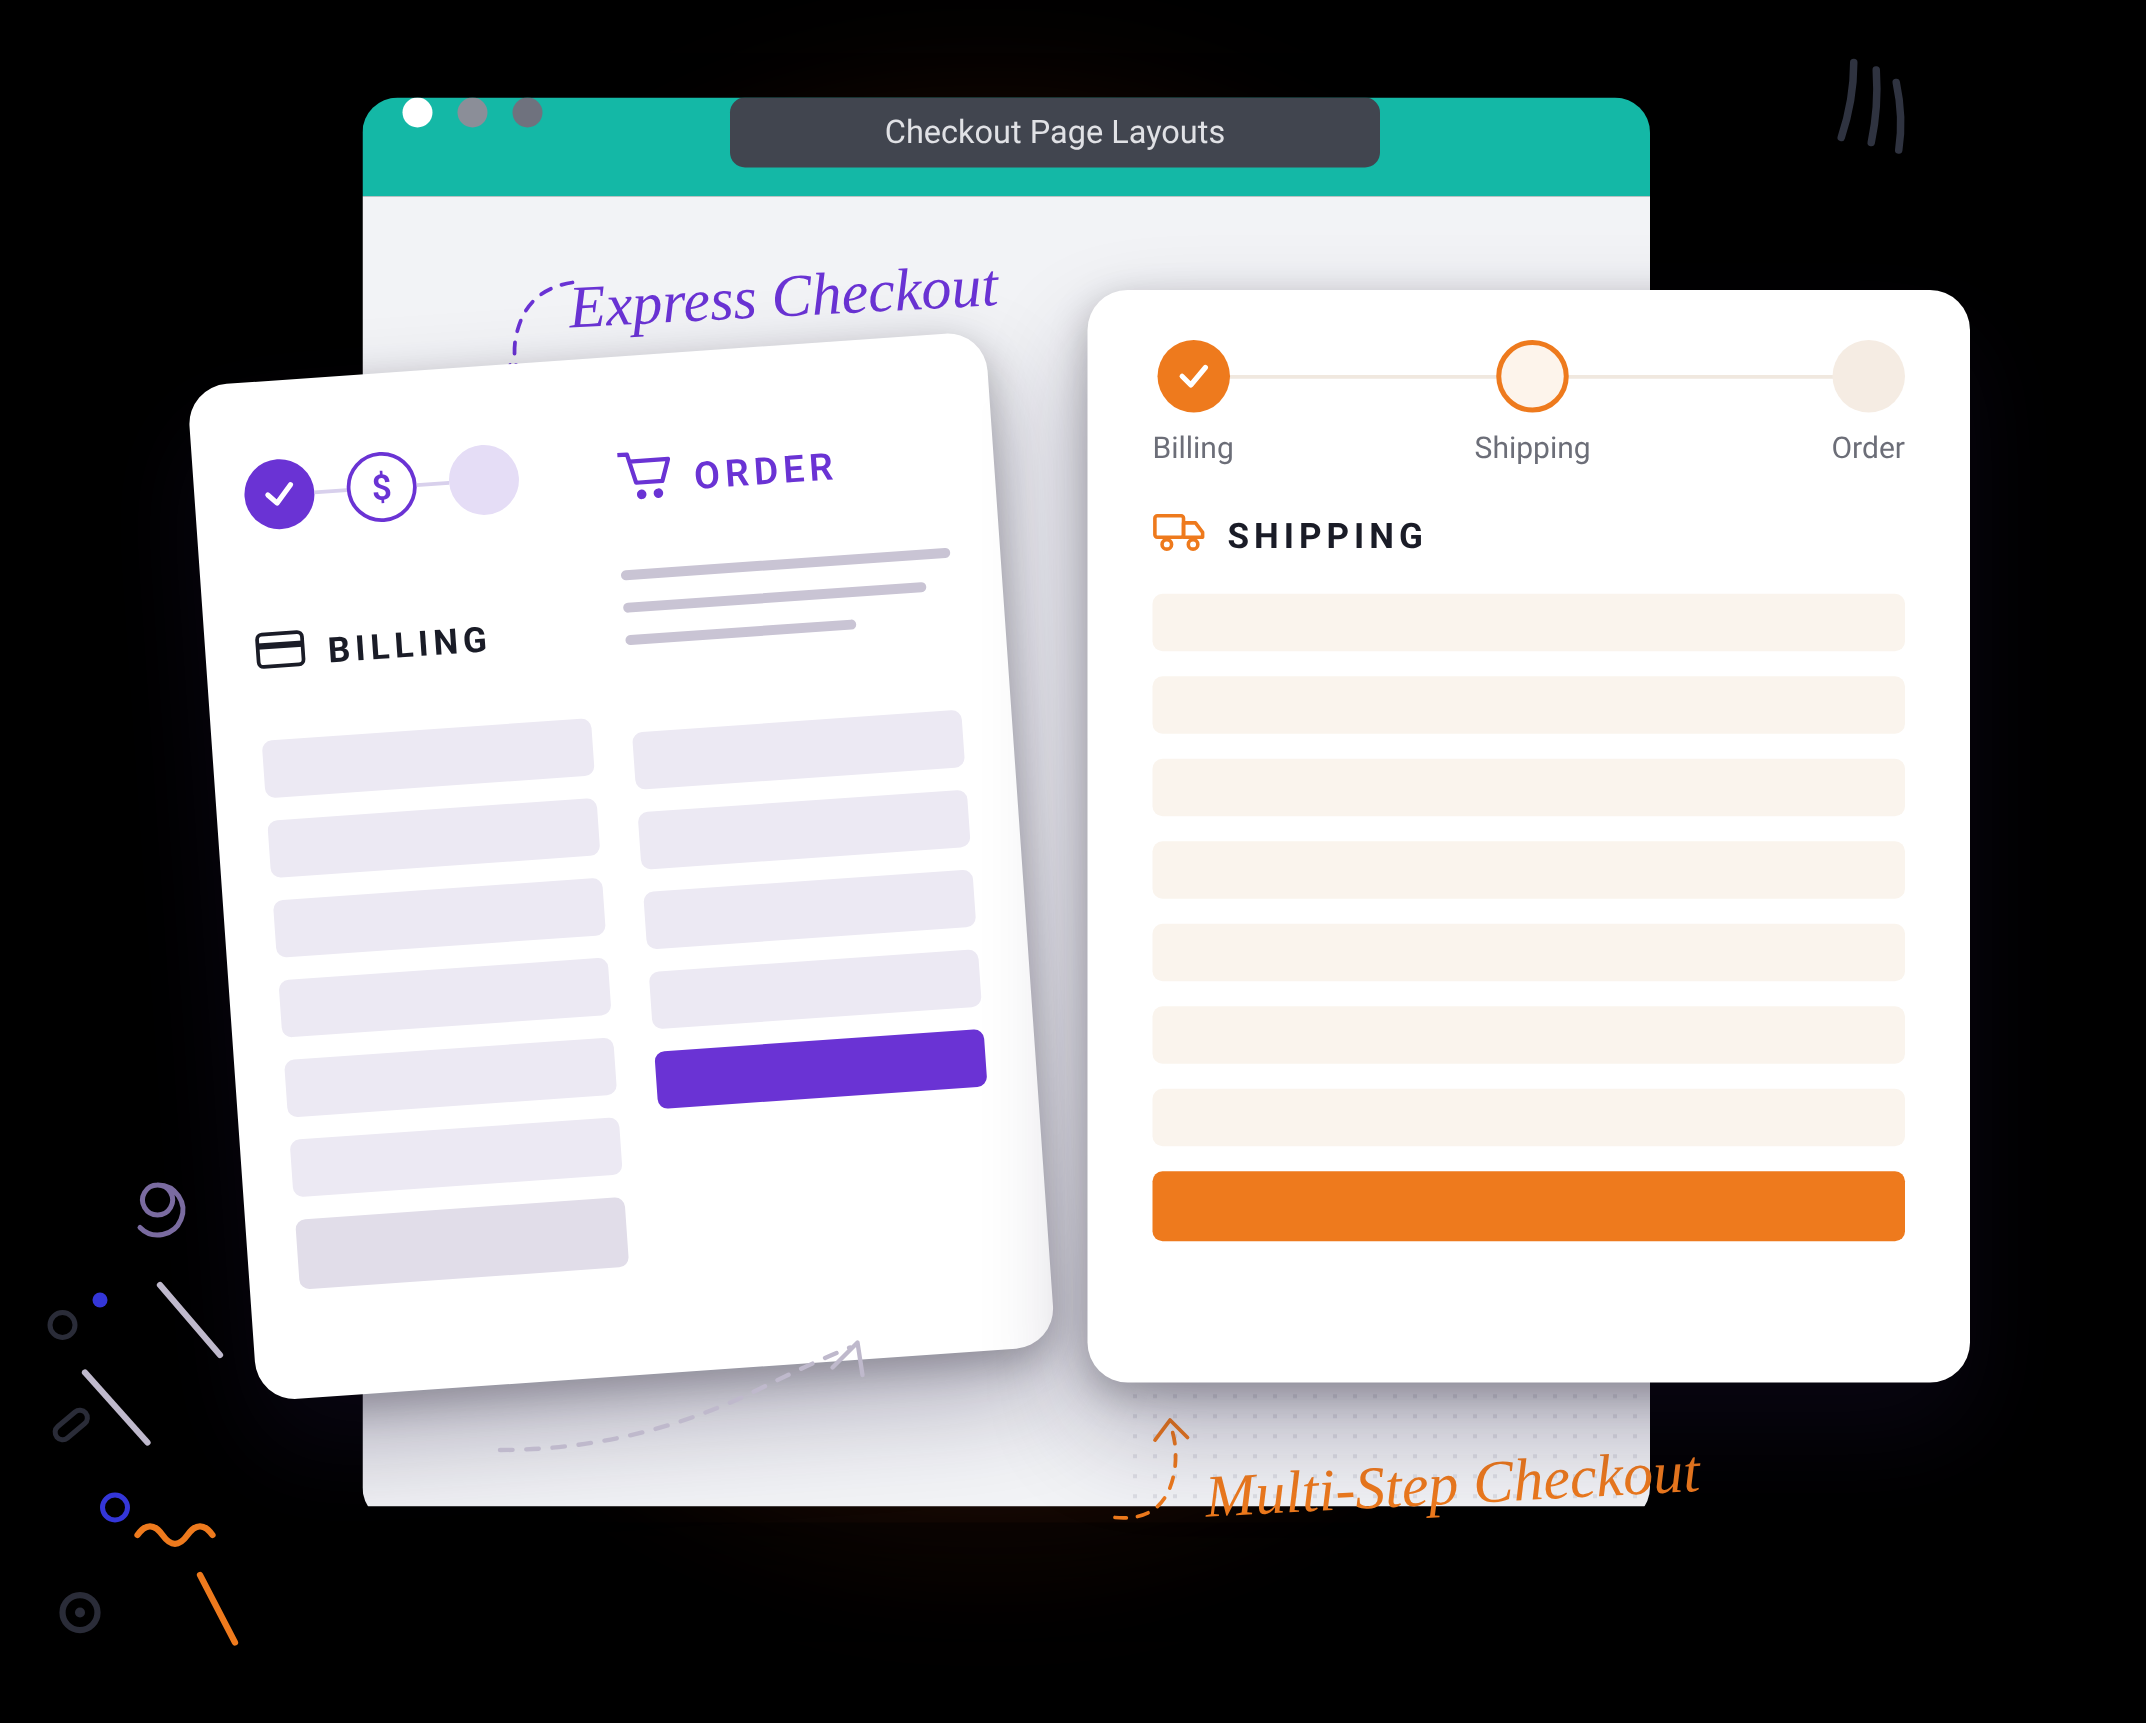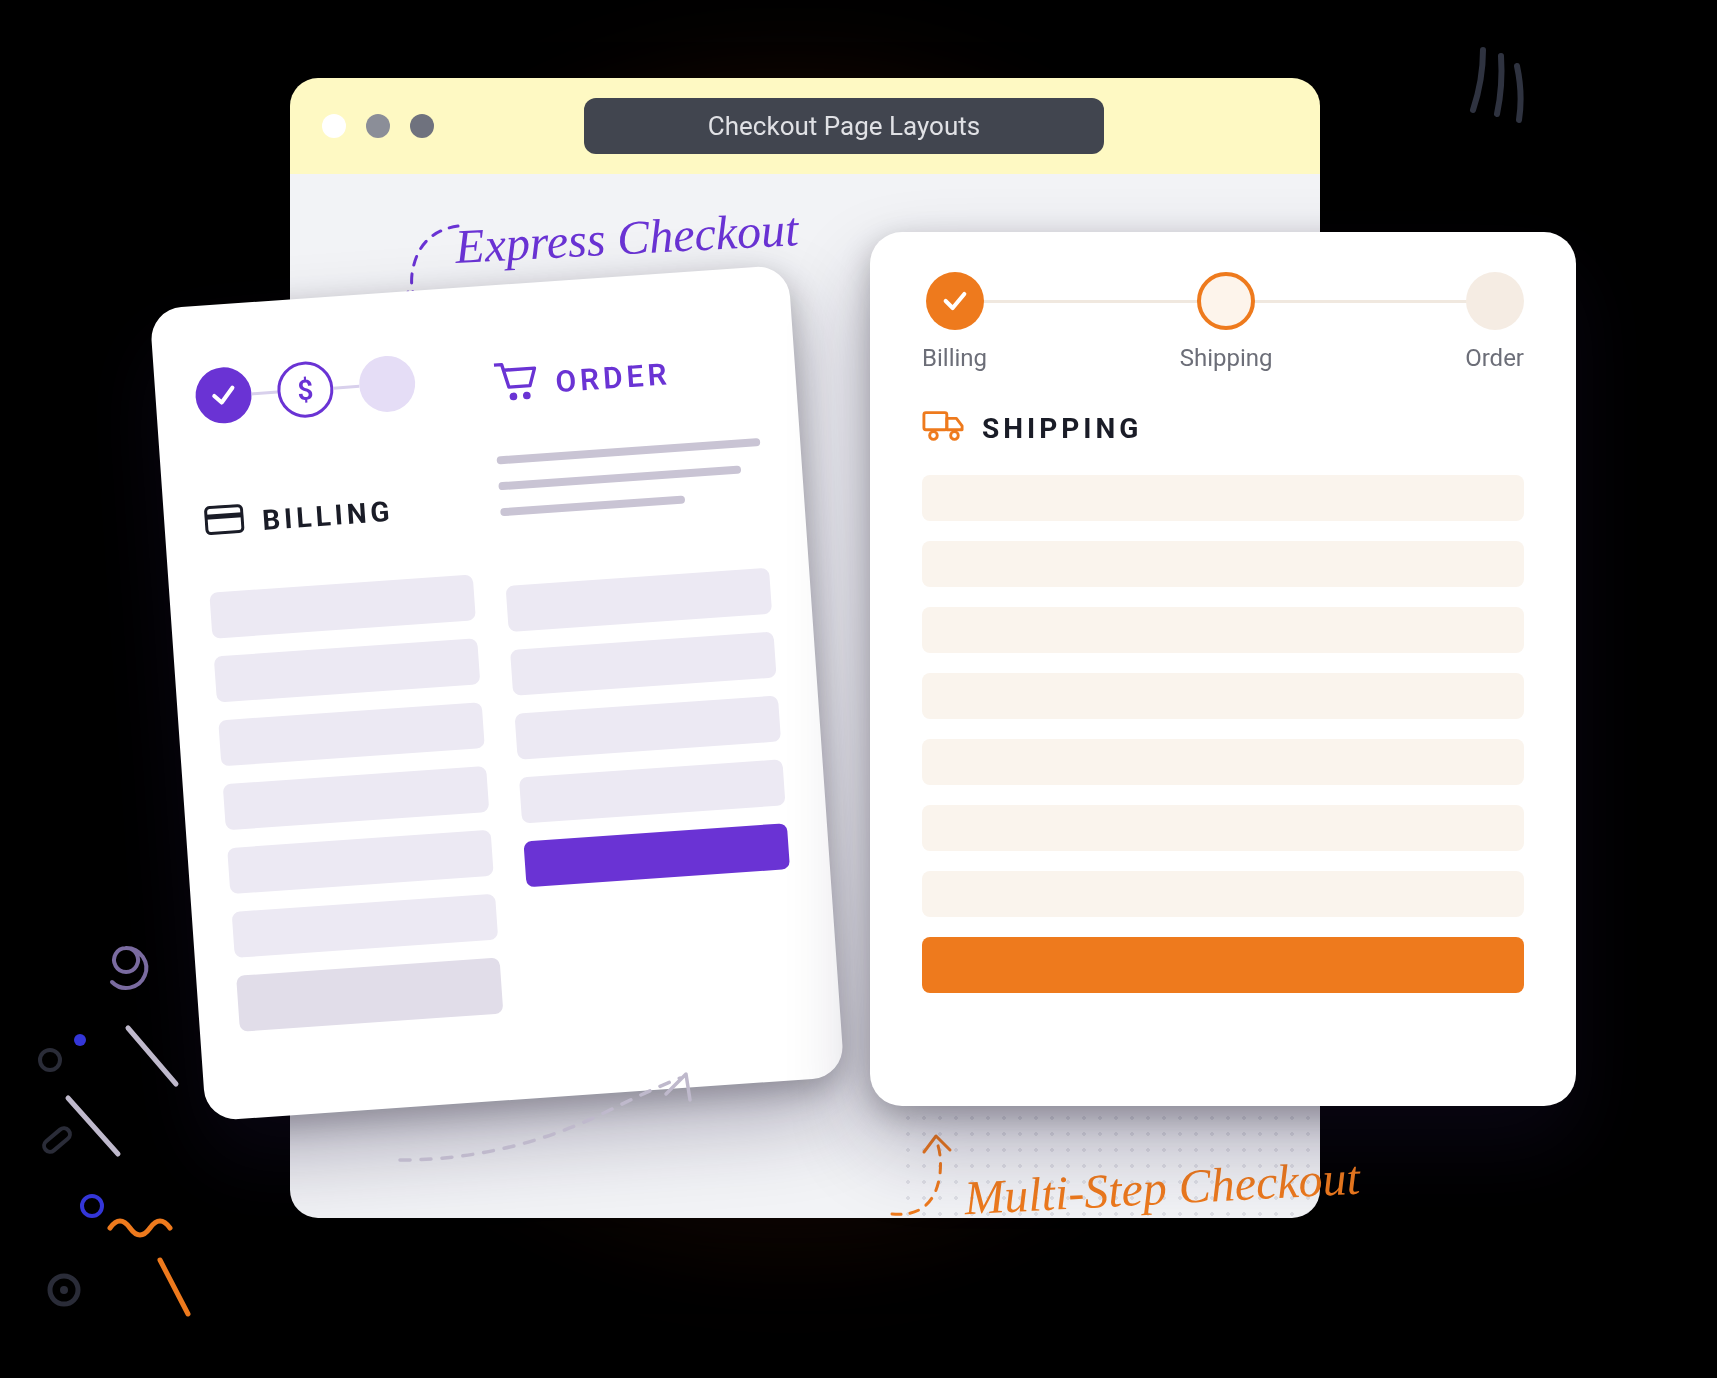--- a/index.html
+++ b/index.html
@@ -29,24 +29,24 @@
   
   .browser {
     position: absolute;
     left: 290px; top: 78px;
     width: 1030px; height: 1140px;
     border-radius: 28px;
     overflow: hidden;
     box-shadow: 0 30px 60px rgba(0,0,0,0.45);
   }
   .browser-bar {
-    height: 96px;
-    background: #fef9c3;
+    height: 79px;
+    background: #14b8a6;
     display: flex;
-    align-items: center;
+    align-items: flex-start;
     padding: 0 32px;
   }
   .traffic {
     display: flex; gap: 20px;
   }
   .dot { width: 24px; height: 24px; border-radius: 50%; background:#fff; }
   .dot.d2 { background:#8b8e98; }
   .dot.d3 { background:#6f727e; }
   .addr {
     margin-left: 150px;

